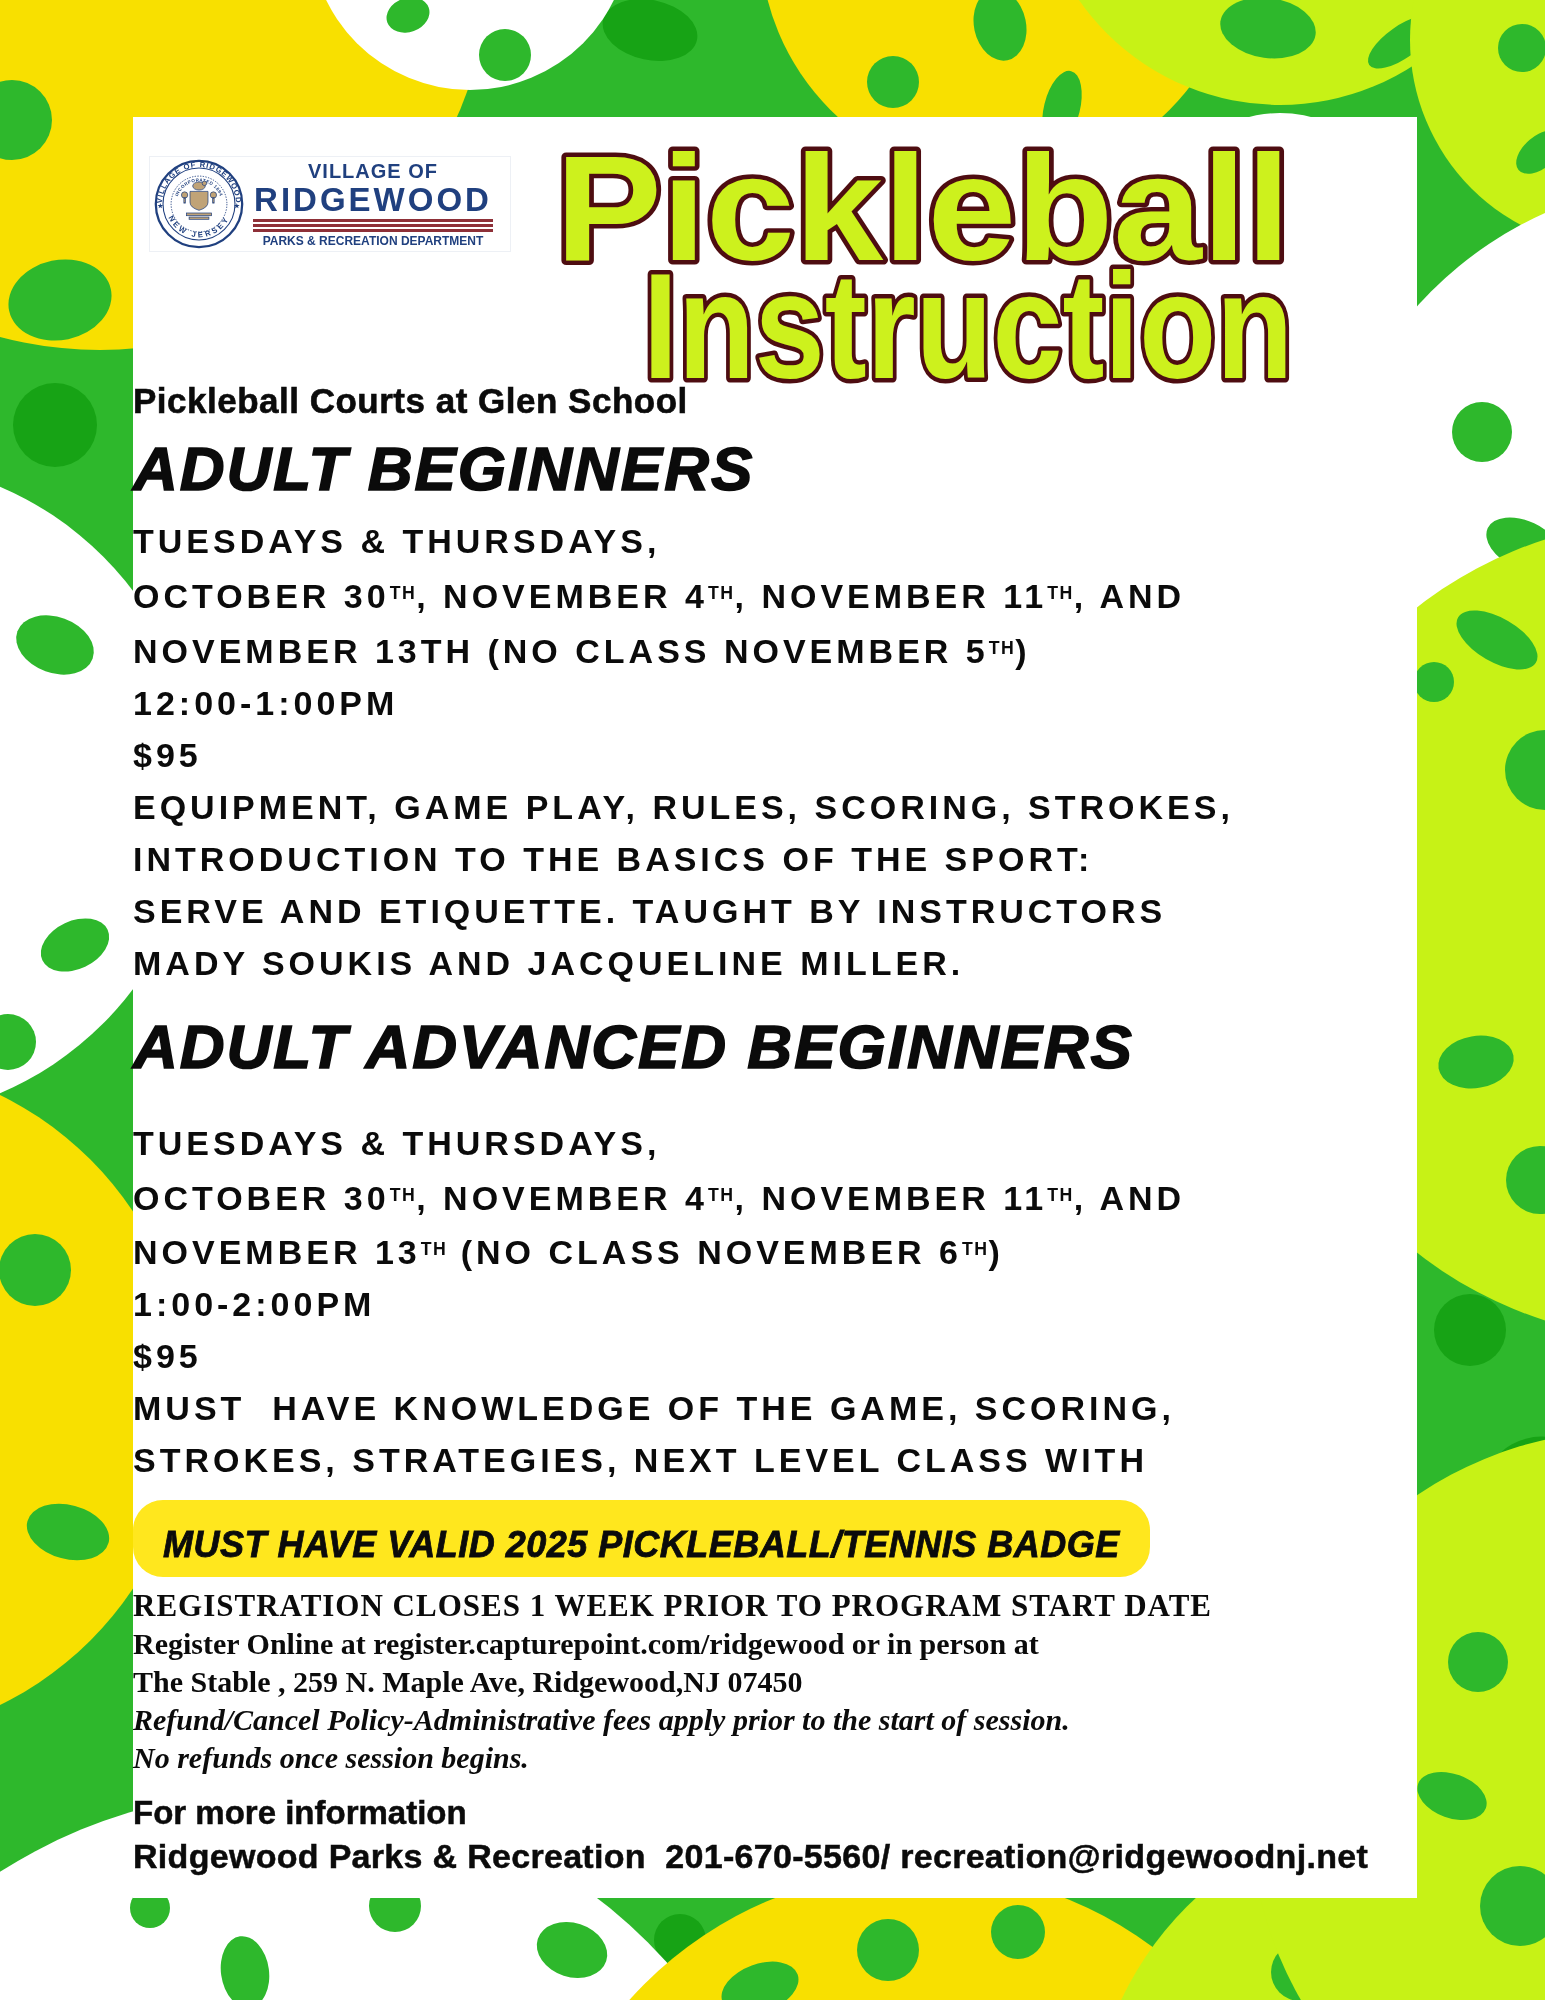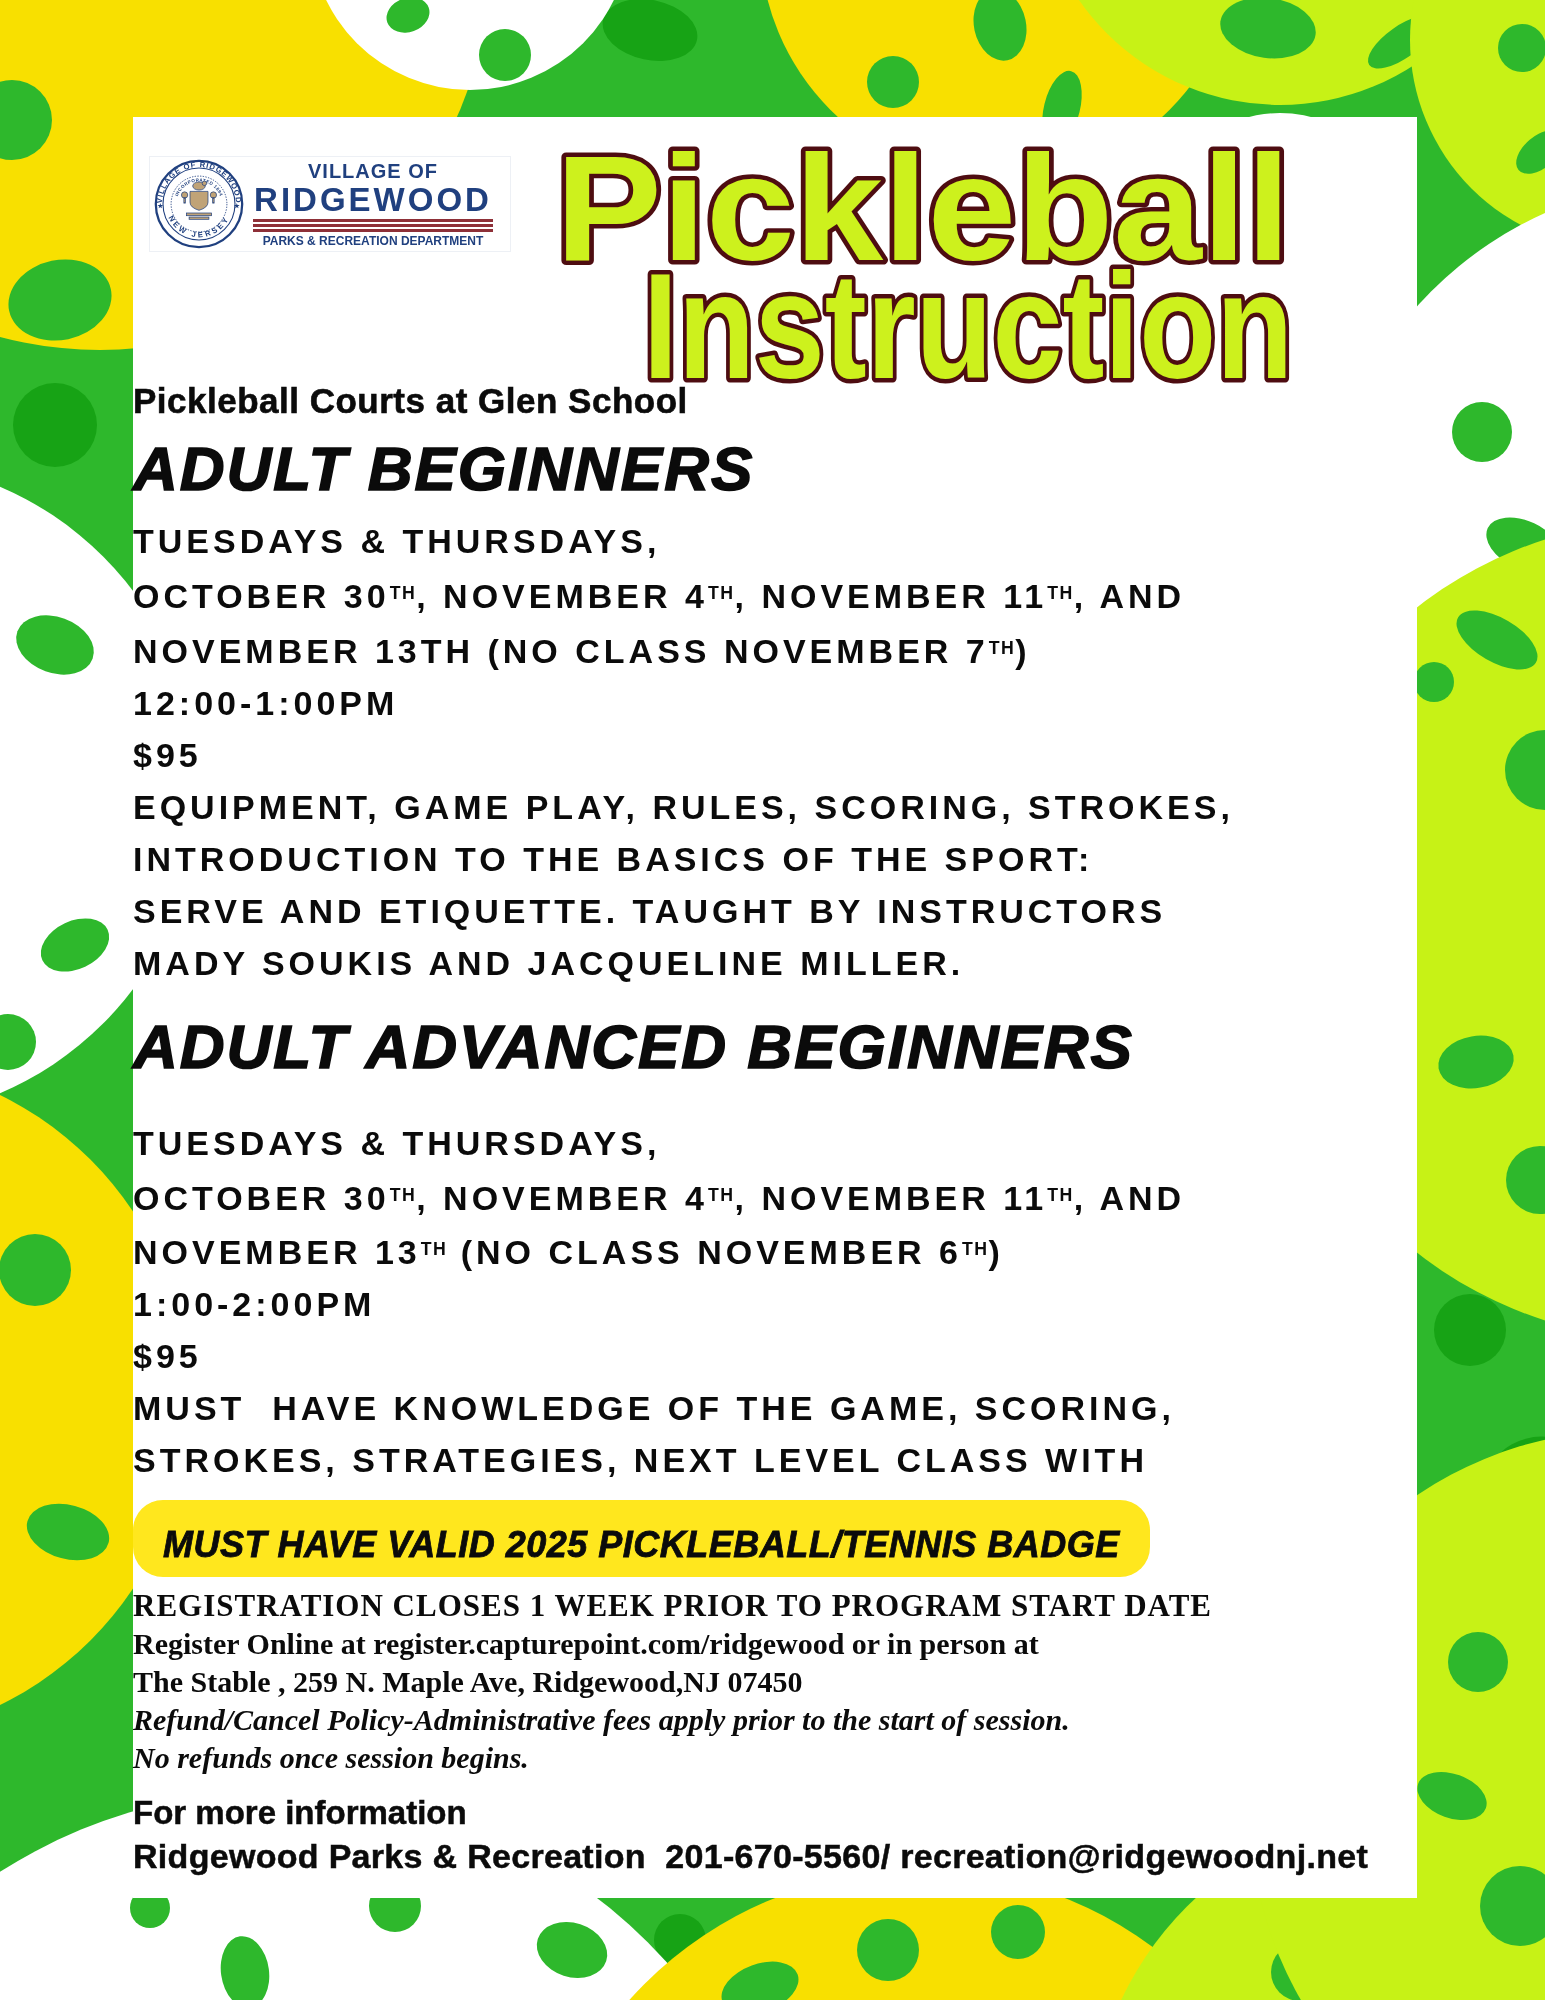--- a/index.html
+++ b/index.html
@@ -176,21 +176,21 @@
       <text x="450" y="149" font-size="150" text-anchor="middle" textLength="735" lengthAdjust="spacingAndGlyphs">Pickleball</text>
       <text x="495" y="267" font-size="150" text-anchor="middle" textLength="650" lengthAdjust="spacingAndGlyphs">Instruction</text>
     </svg>
 
     <div class="content">
       <div class="subtitle">Pickleball Courts at Glen School</div>
 
       <div class="h">ADULT BEGINNERS</div>
       <div class="line">TUESDAYS &amp; THURSDAYS,</div>
       <div class="line"><span>OCTOBER 30</span><sup>TH</sup><span>, NOVEMBER 4</span><sup>TH</sup><span>, NOVEMBER 11</span><sup>TH</sup><span>, AND</span></div>
-      <div class="line"><span>NOVEMBER 13TH (NO CLASS NOVEMBER 7</span><sup>TH</sup><span>)</span></div>
+      <div class="line"><span>NOVEMBER 13TH (NO CLASS NOVEMBER 5</span><sup>TH</sup><span>)</span></div>
       <div class="line">12:00-1:00PM</div>
       <div class="line">$95</div>
       <div class="line">EQUIPMENT, GAME PLAY, RULES, SCORING, STROKES,</div>
       <div class="line">INTRODUCTION TO THE BASICS OF THE SPORT:</div>
       <div class="line">SERVE AND ETIQUETTE. TAUGHT BY INSTRUCTORS</div>
       <div class="line">MADY SOUKIS AND JACQUELINE MILLER.</div>
 
       <div class="h second">ADULT ADVANCED BEGINNERS</div>
       <div class="line">TUESDAYS &amp; THURSDAYS,</div>
       <div class="line"><span>OCTOBER 30</span><sup>TH</sup><span>, NOVEMBER 4</span><sup>TH</sup><span>, NOVEMBER 11</span><sup>TH</sup><span>, AND</span></div>

